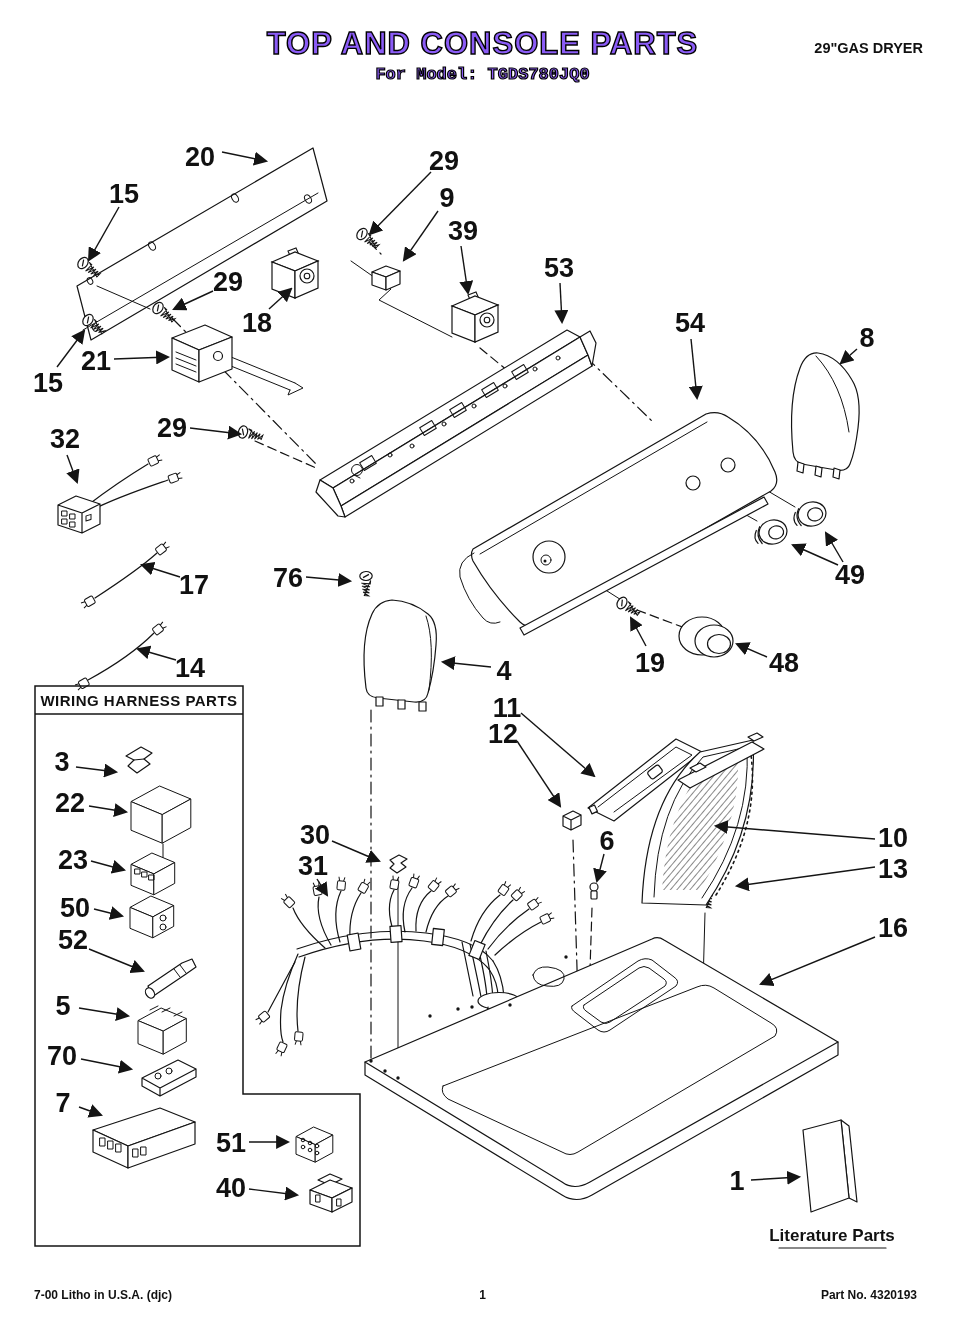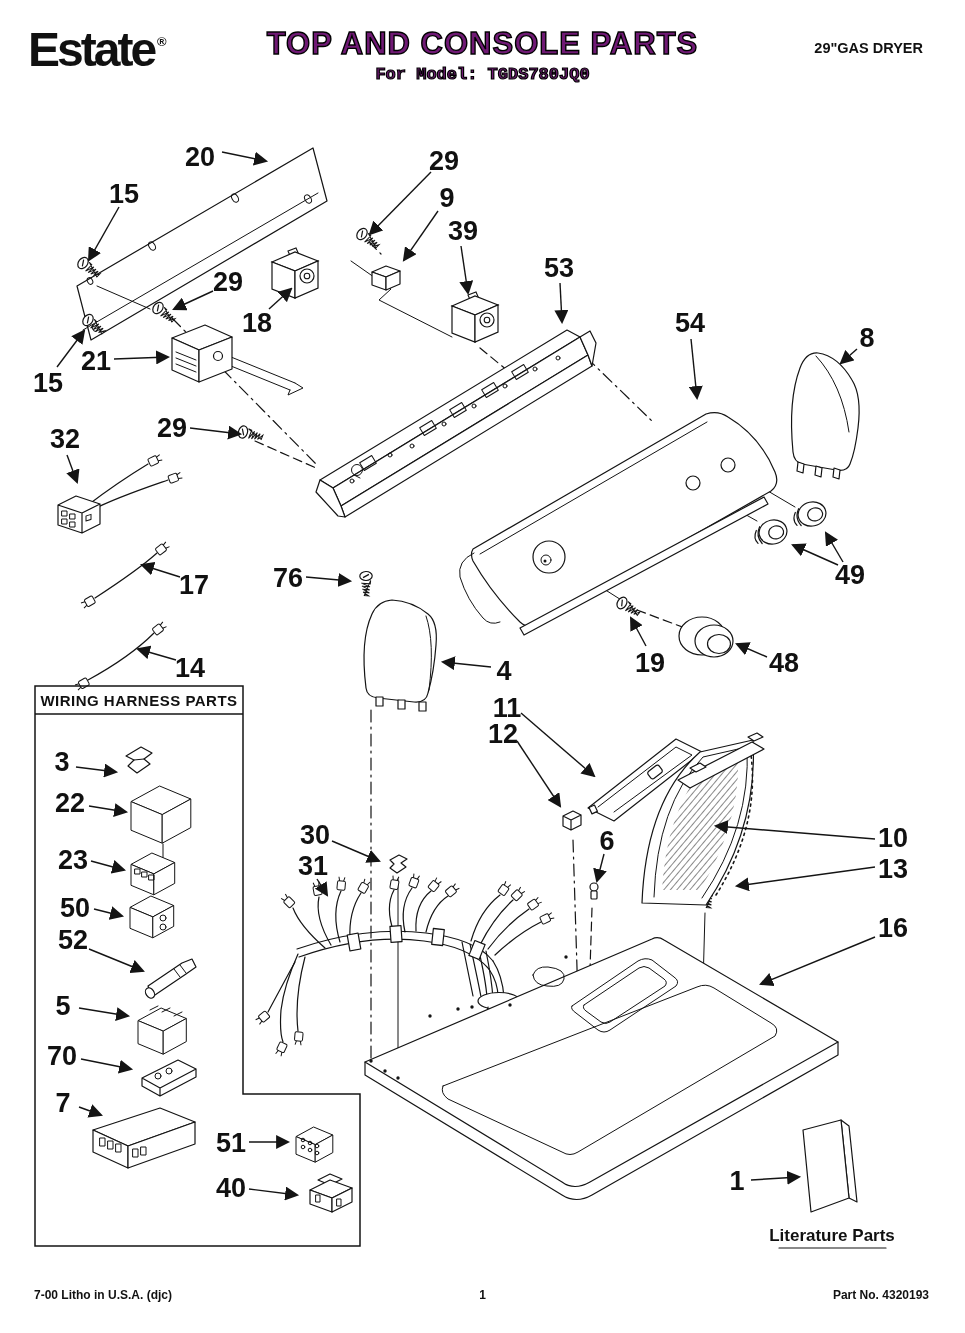--- a/index.html
+++ b/index.html
@@ -3,27 +3,27 @@
 <meta charset="utf-8">
 <style>
   html,body{margin:0;padding:0;background:#e8e8e8;}
   .page{position:relative;width:965px;height:1333px;background:#fff;overflow:hidden;
         font-family:"Liberation Sans",sans-serif;color:#111;}
   .page svg{position:absolute;left:0;top:0;}
   
   .brand{position:absolute;left:28px;top:22px;font-weight:bold;font-size:48px;letter-spacing:-3px;}
   .brand sup{font-size:13px;letter-spacing:0;vertical-align:20px;margin-left:3px;}
   .titleblock{position:absolute;left:0;right:0;top:26px;text-align:center;}
-  .outline{color:#701a75;-webkit-text-stroke:1.2px #000;}
+  .outline{color:#8b5cf6;-webkit-text-stroke:1.2px #000;}
   .main-title{font-weight:bold;font-size:31px;letter-spacing:1px;-webkit-text-stroke:1.4px #000;}
   .sub-title{font-weight:bold;font-size:17px;margin-top:3px;font-family:Liberation Mono, monospace;}
   .product{position:absolute;right:42px;top:40px;font-weight:bold;font-size:14.5px;}
   
   .foot{position:absolute;top:1288px;font-weight:bold;font-size:12px;}
-  .foot.l{left:34px;} .foot.c{left:0;right:0;text-align:center;} .foot.r{right:36px;}
+  .foot.l{left:34px;} .foot.c{left:0;right:0;text-align:center;} .foot.r{right:48px;}
   
   .s{stroke:#141414;stroke-width:1.2;fill:none;stroke-linecap:round;stroke-linejoin:round;}
   .f{stroke:#141414;stroke-width:1.2;fill:#fff;stroke-linecap:round;stroke-linejoin:round;}
   .thin{stroke-width:1;}
   .bx{stroke:#141414;stroke-width:1.5;fill:none;}
   .dd{stroke-dasharray:12 5 2 5;}
   .da{stroke-dasharray:9 5;}
   .dot{stroke-dasharray:2 4;stroke-width:1.6;}
   .leader{stroke:#141414;stroke-width:1.4;fill:none;marker-end:url(#arr);}
   .callout{font-family:"Liberation Sans",sans-serif;font-weight:bold;font-size:27px;fill:#111;}
@@ -462,21 +462,20 @@
     <text class="callout" x="73" y="949" text-anchor="middle">52</text>
     <text class="callout" x="63" y="1015" text-anchor="middle">5</text>
     <text class="callout" x="62" y="1065" text-anchor="middle">70</text>
     <text class="callout" x="63" y="1112" text-anchor="middle">7</text>
     <text class="callout" x="231" y="1152" text-anchor="middle">51</text>
     <text class="callout" x="231" y="1197" text-anchor="middle">40</text>
   </g>
 </g>
 </svg>
 
-<div class="brand"><span>Estate</span><sup>®</sup></div>
 
 <div class="titleblock">
   <div class="main-title outline">TOP AND CONSOLE PARTS</div>
   <div class="sub-title outline">For Model: TGDS780JQ0</div>
 </div>
 
 <div class="product">29"GAS DRYER</div>
 
 <div class="foot l">7-00 Litho in U.S.A. (djc)</div>
 <div class="foot c">1</div>

